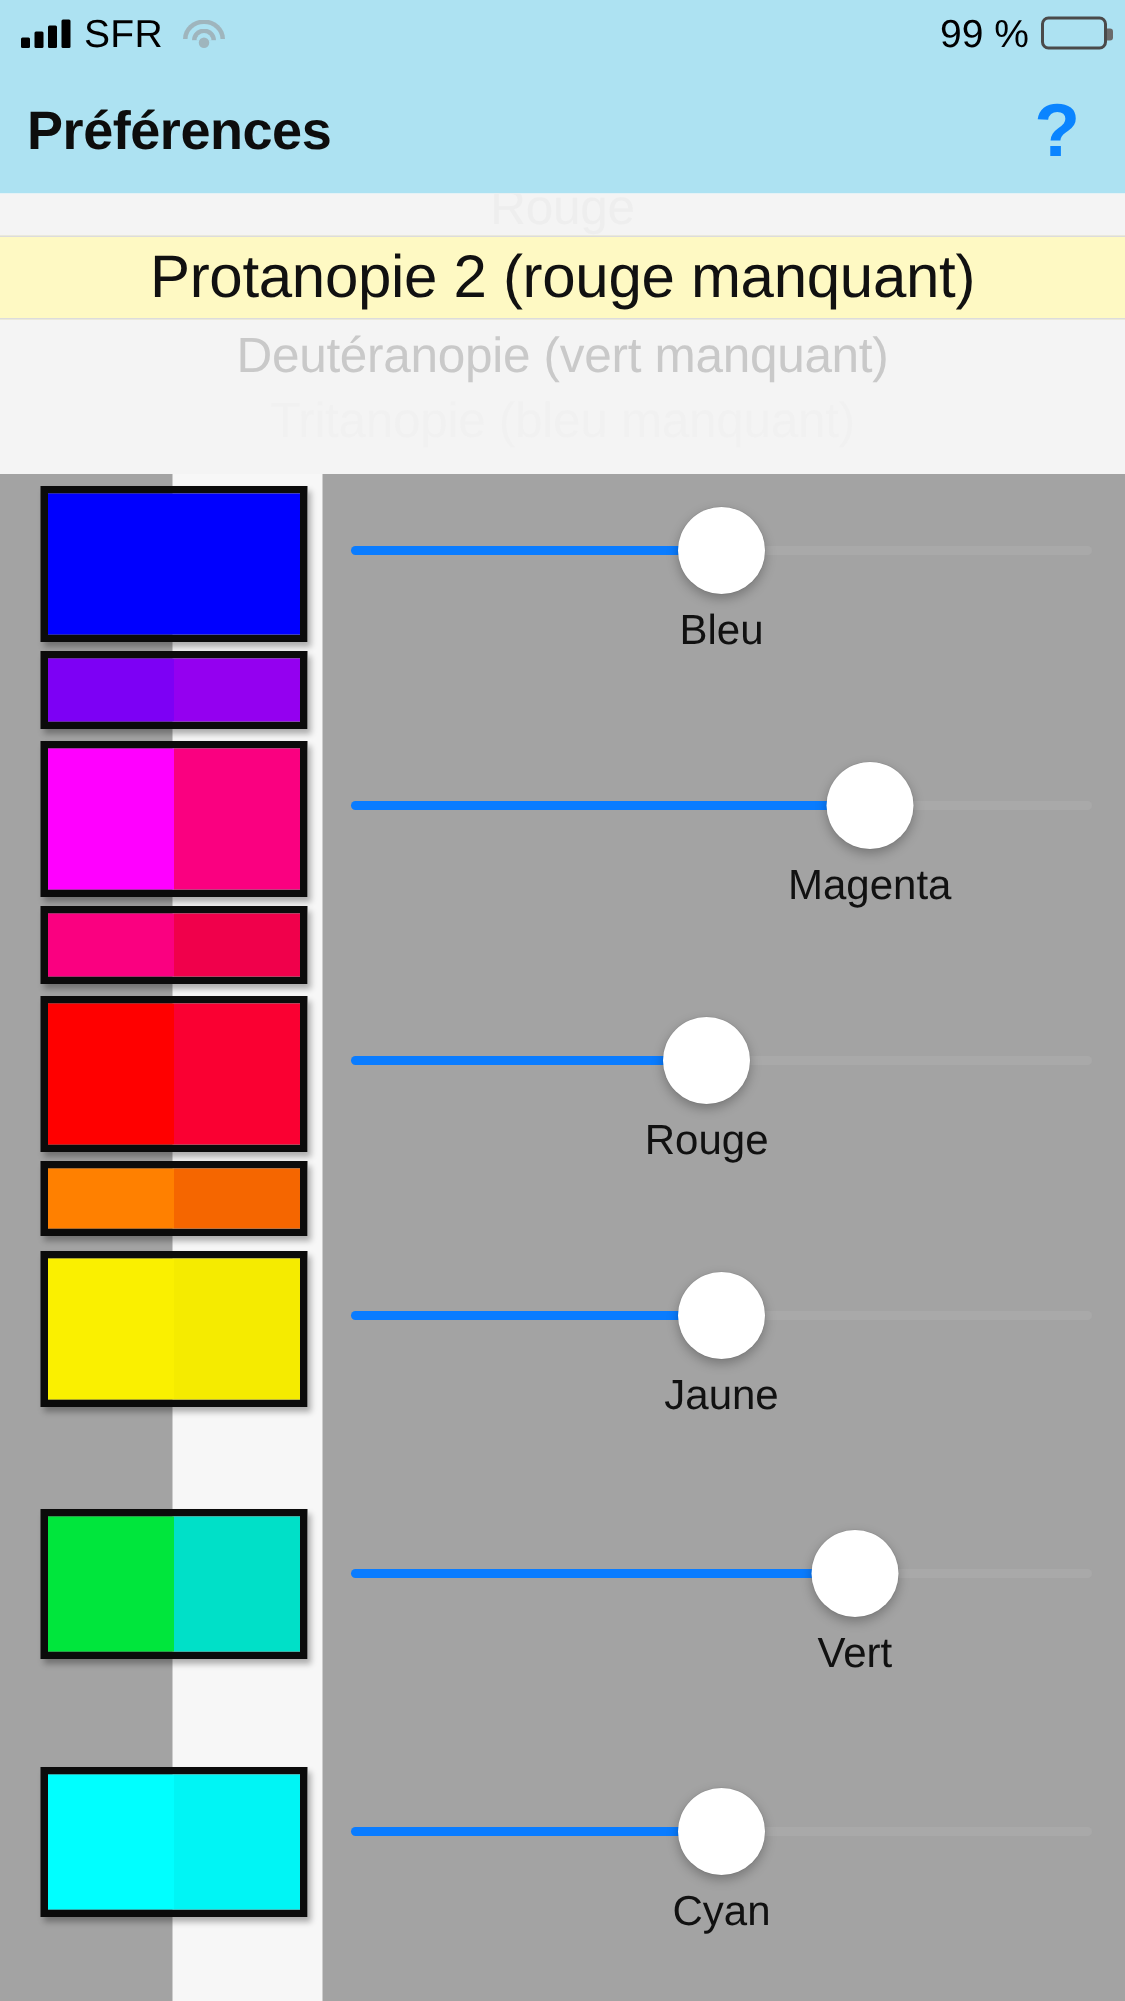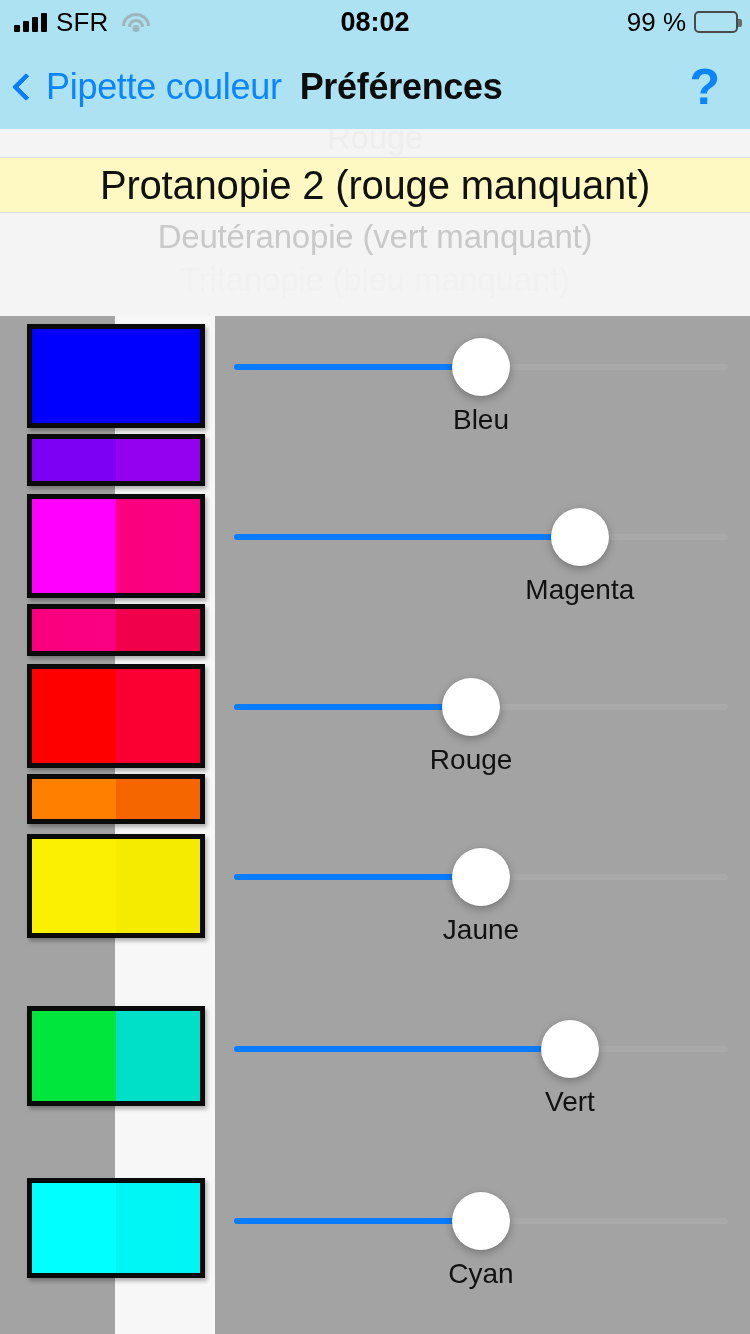--- a/index.html
+++ b/index.html
@@ -105,32 +105,27 @@
         <i></i>
         <i></i>
       </span>
     <span class="carrier">SFR</span>
     <span class="wifi">
       <span class="a"></span>
         <span class="b"></span>
         <span class="c"></span>
     </span>
   </div>
-  <div class="sb-time">08:02</div>
   <div class="sb-right">
     <span class="batt-pct">99 %</span>
     <span class="batt"><span class="fill"></span></span>
   </div>
 </div>
 
 <div class="navbar">
-  <div class="back">
-    <span class="chev"></span>
-    <span class="back-label">Pipette couleur</span>
-  </div>
   <div class="nav-title">Préférences</div>
   <div class="help">?</div>
 </div>
 
 <div class="picker">
   <div class="picker-row ghost-top">Rouge</div>
   <div class="picker-row selected">Protanopie 2 (rouge manquant)</div>
   <div class="picker-row">Deutéranopie (vert manquant)</div>
   <div class="picker-row ghost-bottom">Tritanopie (bleu manquant)</div>
 </div>

